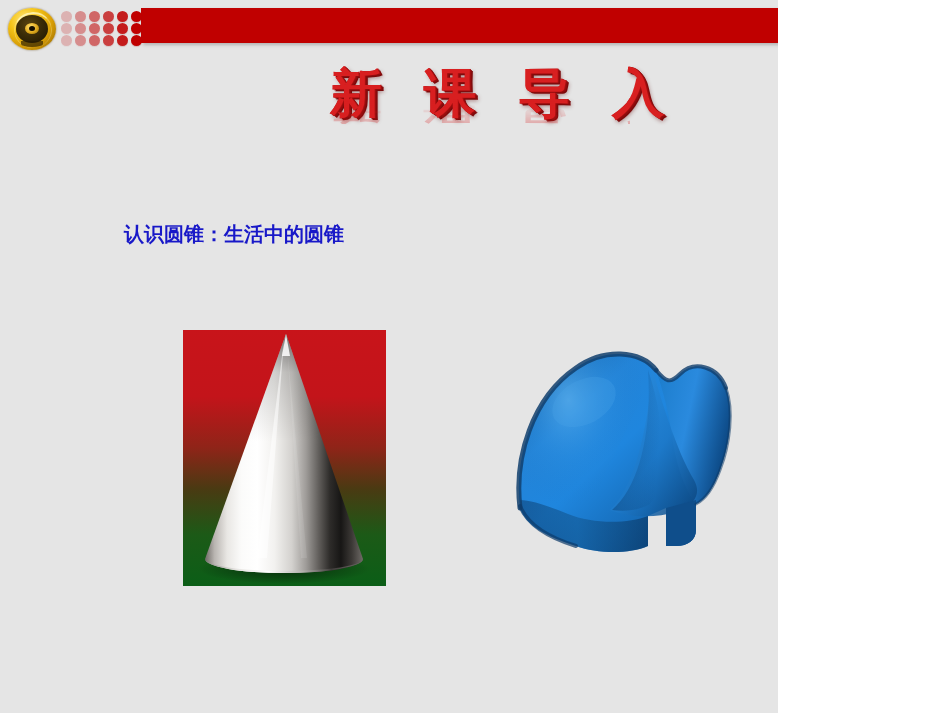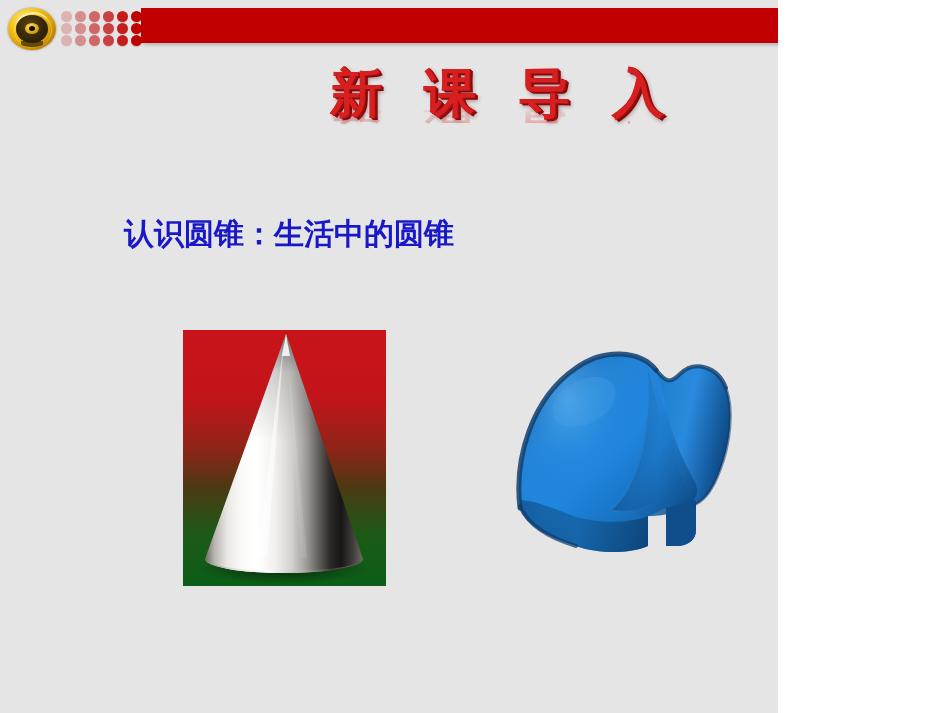--- a/index.html
+++ b/index.html
@@ -173,21 +173,21 @@
     margin-top: 2px;
   }
 
   
   .subtitle {
     position: absolute;
     left: 124px;
     top: 215px;
     font-family: "DejaVu Serif", "Liberation Serif", serif;
     font-weight: 700;
-    font-size: 30px;
+    font-size: 20px;
     line-height: 38px;
     color: #1818c8;
     white-space: nowrap;
     letter-spacing: 0px;
   }
 
   
   .faint-line {
     position: absolute;
     left: 864px;

